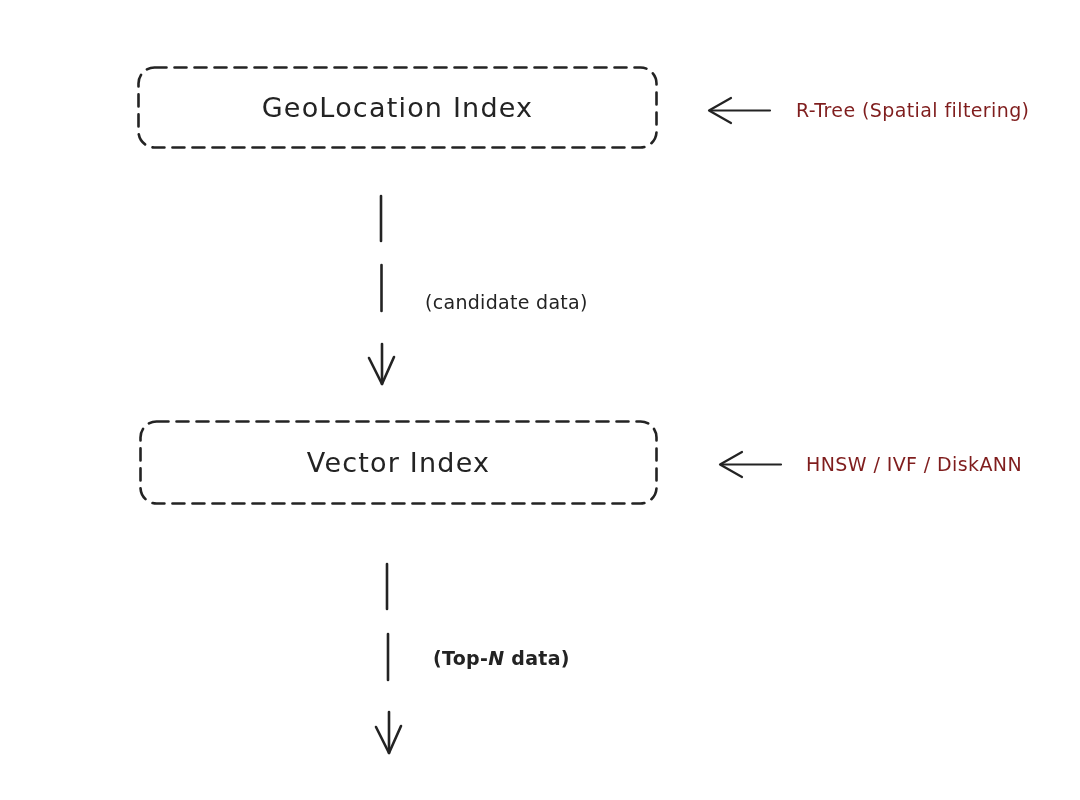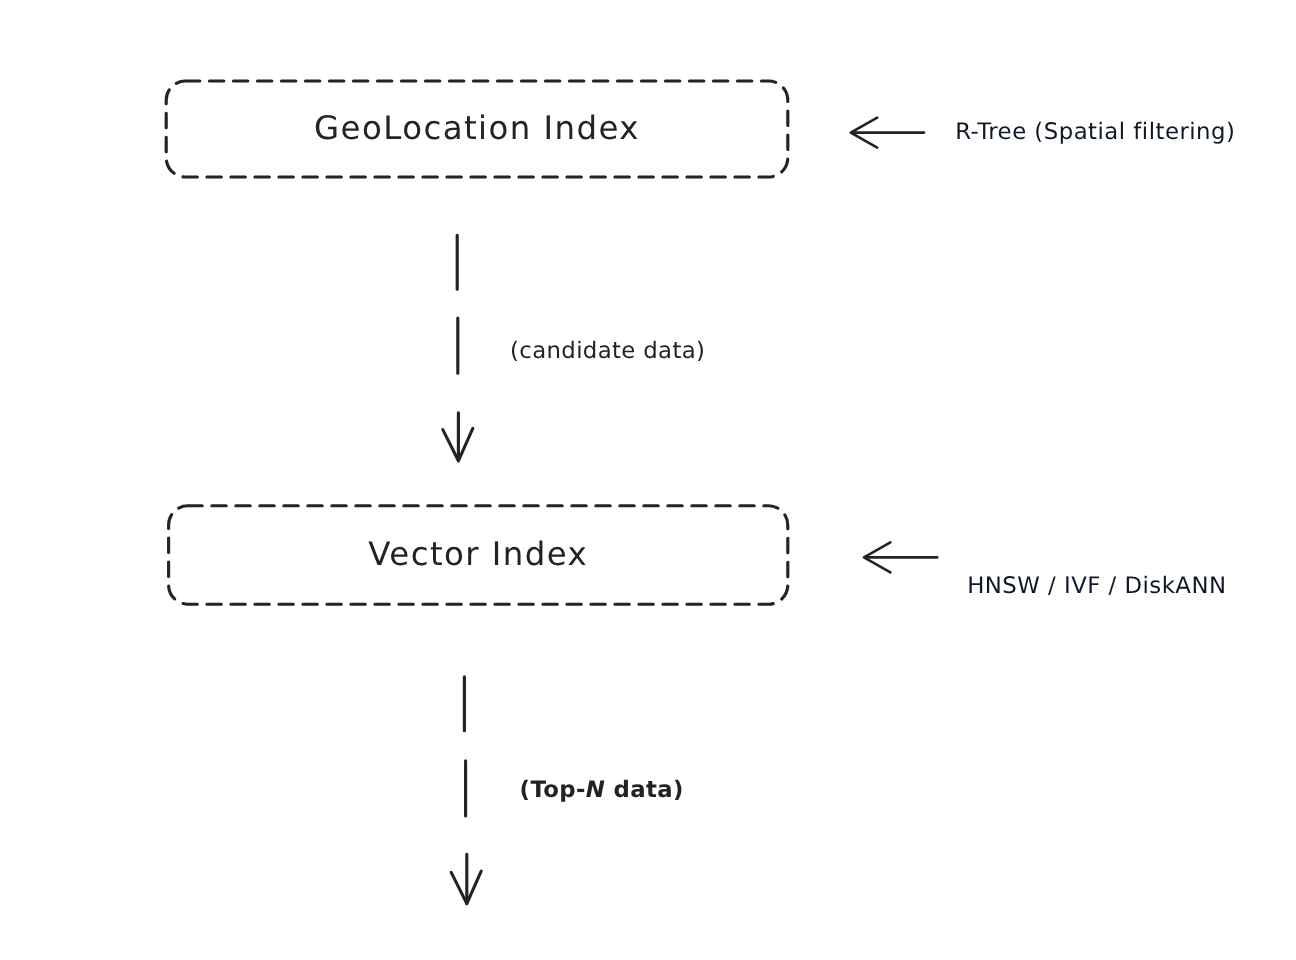--- a/index.html
+++ b/index.html
@@ -66,52 +66,51 @@
   .edge-label {
     position: absolute;
     font-family: "DejaVu Sans", sans-serif;
     font-size: 19px;
     color: #232323;
     letter-spacing: 0.3px;
     white-space: nowrap;
   }
   #edge-label-candidate {
     left: 425px;
-    top: 281px;
+    top: 291px;
   }
   #edge-label-topn {
     left: 433px;
     top: 647px;
     font-weight: bold;
   }
   .italic-n {
     font-style: italic;
   }
 
   
   .annotation {
     position: absolute;
     display: flex;
     align-items: center;
     white-space: nowrap;
   }
   .annotation-text {
     font-family: "DejaVu Sans", sans-serif;
     font-size: 19px;
-    color: #0f172a;
+    color: #7f1d1d;
     letter-spacing: 0.4px;
   }
   #annotation-rtree {
     left: 706px;
     top: 96px;
   }
   #annotation-ann {
     left: 716px;
     top: 450px;
-    margin-top: 24px;
   }
   .annot-arrow {
     display: inline-block;
     margin-right: 20px;
   }
 </style>
 </head>
 <body>
 
 <div id="diagram-canvas">

